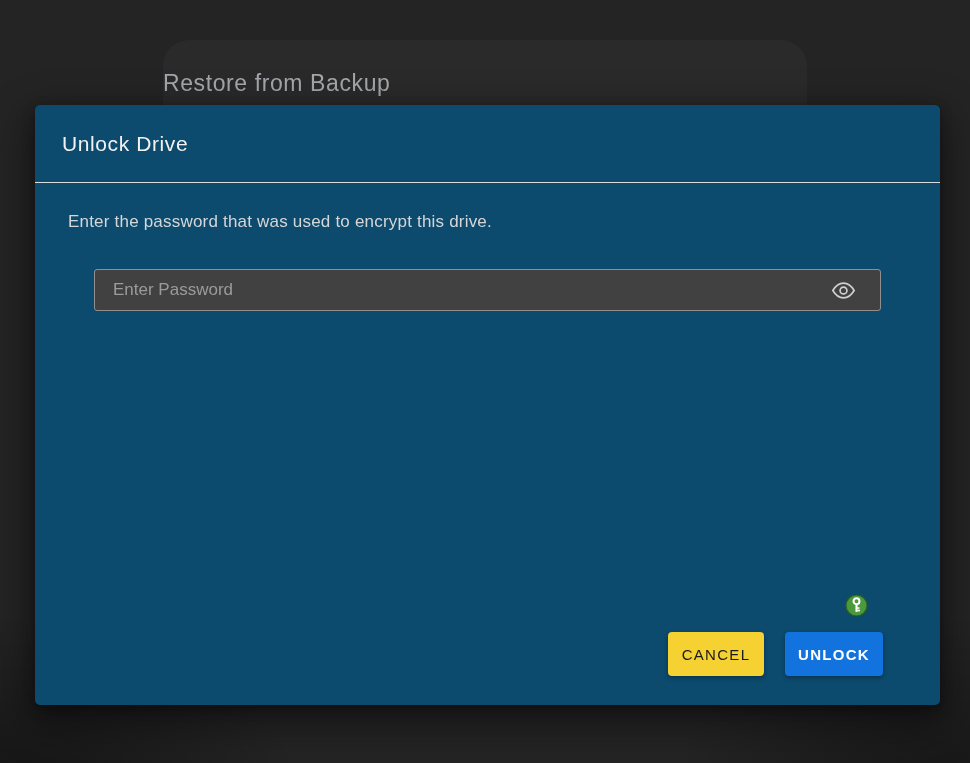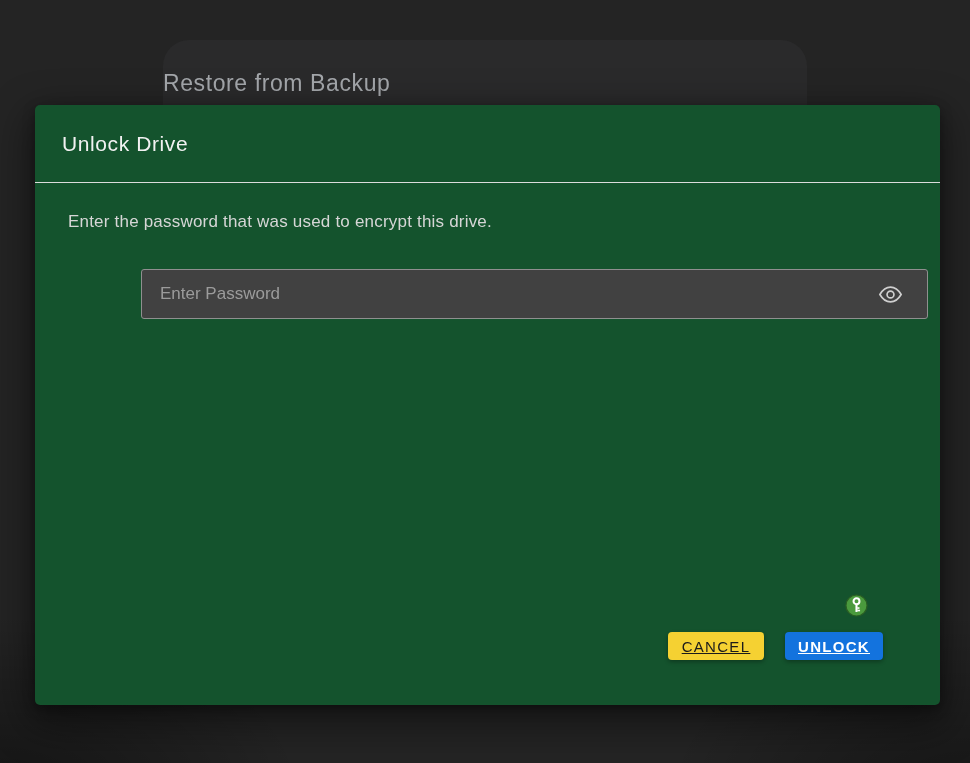--- a/index.html
+++ b/index.html
@@ -29,21 +29,21 @@
     font-weight: 500;
     letter-spacing: 0.6px;
     color: #a4a7ab;
   }
 
   
   .dialog {
     position: absolute;
     left: 35px; top: 105px;
     width: 905px; height: 600px;
-    background: #14532d;
+    background: #0c4a6e;
     border-radius: 5px;
     box-shadow: 0 14px 40px 6px rgba(0,0,0,0.42), 0 4px 12px rgba(0,0,0,0.35);
     z-index: 10;
   }
   .dialog-header {
     position: absolute;
     left: 0; top: 0; right: 0;
     height: 78px;
     display: flex;
     align-items: center;
@@ -59,21 +59,21 @@
   .dialog-desc {
     position: absolute;
     left: 33px; top: 107px;
     font-size: 17px;
     color: #d6d6d6;
     letter-spacing: 0.2px;
   }
   .input-wrap {
     position: absolute;
     left: 59px; top: 164px;
-    width: 787px; height: 50px; margin-left: 47px;
+    width: 787px; height: 42px;
   }
   .password-input {
     width: 100%; height: 100%;
     background: #414141;
     border: 1px solid #8f8f8f;
     border-radius: 3px;
     color: #e0e0e0;
     font-family: "Liberation Sans", sans-serif;
     font-size: 17px;
     padding: 0 60px 0 18px;
@@ -94,30 +94,29 @@
     width: 23px; height: 23px;
     cursor: pointer;
   }
   .btn-row {
     position: absolute;
     top: 527px; left: 633px;
     display: flex;
     gap: 21px;
   }
   .btn {
-    height: 28px;
+    height: 44px;
     border: none;
     border-radius: 4px;
     font-family: "Liberation Sans", sans-serif;
     font-size: 15px;
     letter-spacing: 1.3px;
     cursor: pointer;
     display: flex; align-items: center; justify-content: center;
     box-shadow: 0 2px 4px rgba(0,0,0,0.3);
-    text-decoration: underline;
   }
   .btn-cancel {
     width: 96px;
     background: #f5d132;
     color: #1b1b1b;
     font-weight: 500;
   }
   .btn-unlock {
     width: 98px;
     background: #1373de;

